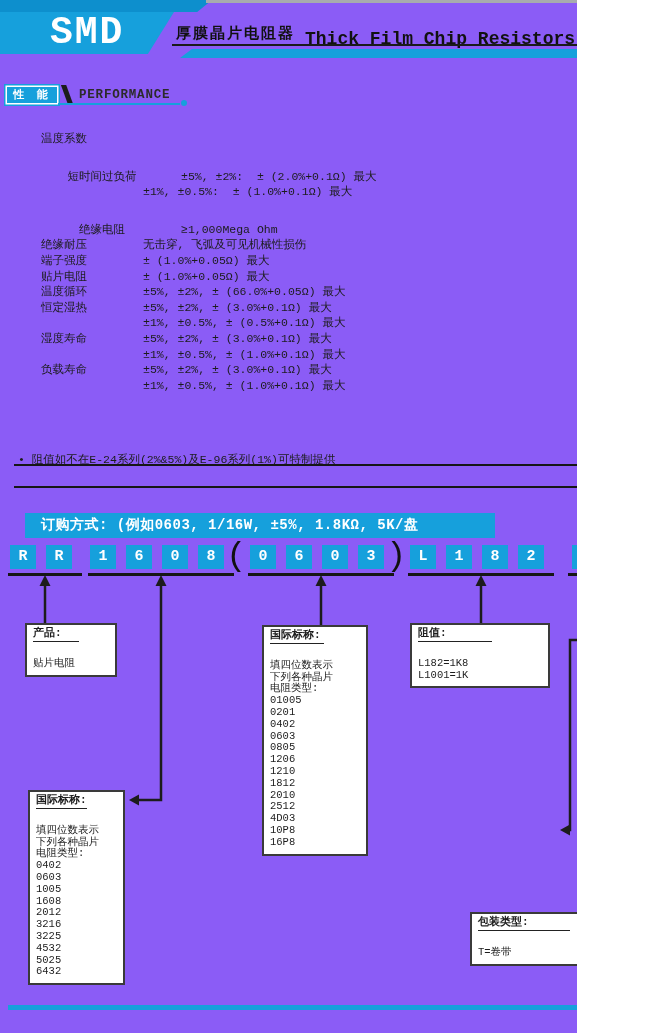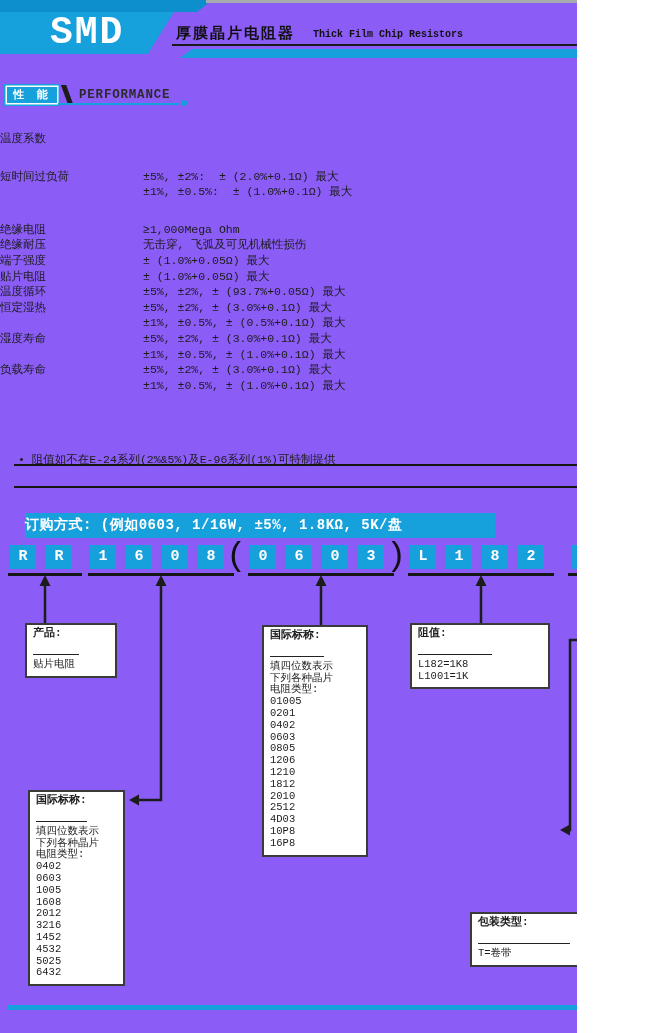--- a/index.html
+++ b/index.html
@@ -8,64 +8,64 @@
 
   
   .top-strip{position:absolute;left:0;top:0;width:212px;height:12px;background:#0d8fcd;
              clip-path:polygon(0 0,100% 0,93% 100%,0 100%);}
   .top-gray{position:absolute;left:206px;top:0;width:451px;height:3px;background:#a7abae;}
   .banner{position:absolute;left:0;top:12px;width:174px;height:42px;background:#16a0dc;
           clip-path:polygon(0 0,100% 0,85% 100%,0 100%);}
   .brand{position:absolute;left:50px;top:12px;width:120px;height:42px;line-height:42px;
          font-size:38px;font-weight:bold;color:#fff;letter-spacing:2px;}
   .title-cn{position:absolute;left:176px;top:24px;font-size:15px;font-weight:bold;letter-spacing:2px;color:#111;}
-  .title-en{position:absolute;left:305px;top:29px;font-size:10px;font-weight:bold;color:#111;margin-left:8px;}
+  .title-en{position:absolute;left:305px;top:29px;font-size:18px;font-weight:bold;color:#111;}
   .title-rule{position:absolute;left:172px;top:44px;width:485px;height:2px;background:#1a1a1a;}
   .title-bar{position:absolute;left:180px;top:49px;width:477px;height:9px;background:#16a0dc;
              clip-path:polygon(12px 0,100% 0,100% 100%,0 100%);}
 
   
   .perf-box{position:absolute;left:7px;top:87px;width:50px;height:16px;background:#16a0dc;
             color:#fff;font-size:11px;font-weight:bold;text-align:center;line-height:16px;letter-spacing:3px;
             box-shadow:0 0 0 1.5px #fff,0 0 0 3px #16a0dc;}
   .perf-slash{position:absolute;left:59px;top:85px;width:16px;height:19px;background:#1c1c1c;
               clip-path:polygon(12% 0,45% 0,88% 100%,55% 100%);}
   .perf-en{position:absolute;left:79px;top:88px;font-size:12.5px;font-weight:bold;letter-spacing:.8px;color:#2b2b2b;}
   .perf-underline{position:absolute;left:58px;top:103px;width:122px;height:1.5px;background:#16a0dc;}
   .perf-dot{position:absolute;left:181px;top:100px;width:6px;height:6px;border-radius:50%;background:#16a0dc;}
 
   
   .specs{position:absolute;left:0;top:131px;width:657px;font-size:11.5px;}
   .spec-row{display:flex;line-height:15.6px;}
-  .spec-row.gap{margin-top:22px;}
-  .spec-label{width:128px;text-align:left;flex:0 0 128px;font-weight:normal;}
+  .spec-row.gap{margin-top:22px;margin-left:38px;}
+  .spec-label{width:128px;text-align:center;flex:0 0 128px;font-weight:normal;}
   .spec-text{margin-left:15px;white-space:pre;}
 
   
   .note-rule-a{position:absolute;left:14px;top:464px;width:630px;height:2px;background:#161616;}
   .note-rule-b{position:absolute;left:14px;top:486px;width:630px;height:2px;background:#161616;}
   .note-text{position:absolute;left:18px;top:452px;font-size:11.5px;}
 
   
   .order-banner{position:absolute;left:25px;top:513px;width:470px;height:25px;background:#16a0dc;
-                color:#fff;font-size:14px;font-weight:bold;line-height:25px;box-sizing:border-box;letter-spacing:.5px;}
+                color:#fff;font-size:14px;font-weight:bold;line-height:25px;padding-left:16px;box-sizing:border-box;letter-spacing:.5px;}
 
   
   .cbox{position:absolute;top:545px;width:26px;height:24px;background:#16a0dc;color:#fff;
         font-size:15px;font-weight:bold;text-align:center;line-height:24px;}
   .paren{position:absolute;top:538px;width:20px;height:36px;font-size:34px;line-height:36px;
          font-weight:400;color:#111;text-align:center;}
   .gline{position:absolute;top:573px;height:2.5px;background:#161616;}
 
   
   .diagram-svg{position:absolute;left:0;top:540px;width:657px;height:470px;}
   .abox{position:absolute;border:2px solid #3a3a3a;background:#fff;box-sizing:border-box;
         padding:3px 6px 5px 6px;font-size:10.5px;line-height:11.8px;}
   .abox .ab-head{display:inline-block;font-weight:bold;font-size:11px;border-bottom:1.5px solid #222;
-                 padding-bottom:14px;margin-bottom:4px;min-width:60%;}
+                 padding-bottom:1px;margin-bottom:16px;min-width:60%;}
   .abox-product{left:25px;top:623px;width:92px;min-height:32px;}
   .abox-metric{left:28px;top:790px;width:97px;min-height:165px;}
   .abox-inch{left:262px;top:625px;width:106px;min-height:187px;}
   .abox-res{left:410px;top:623px;width:140px;min-height:40px;}
   .abox-tol{left:450px;top:800px;width:108px;min-height:60px;}
   .abox-tol .ab-line{line-height:14.5px;}
   .abox-pack{left:470px;top:912px;width:170px;min-height:46px;}
 
   
   .bottom-bar{position:absolute;left:8px;top:1005px;width:641px;height:5px;background:#16a0dc;}
@@ -130,21 +130,21 @@
       </div>
 
       <div class="spec-row">
         <div class="spec-label">贴片电阻</div>
         <div class="spec-text">± (1.0%+0.05Ω) 最大</div>
       </div>
 
 
       <div class="spec-row">
         <div class="spec-label">温度循环</div>
-        <div class="spec-text">±5%, ±2%, ± (93.7%+0.05Ω) 最大</div>
+        <div class="spec-text">±5%, ±2%, ± (66.0%+0.05Ω) 最大</div>
       </div>
 
 
       <div class="spec-row">
         <div class="spec-label">恒定湿热</div>
         <div class="spec-text">±5%, ±2%, ± (3.0%+0.1Ω) 最大</div>
       </div>
 
       <div class="spec-row">
         <div class="spec-label"></div>
@@ -239,21 +239,21 @@
 
     <div class="ab-line">填四位数表示</div>
         <div class="ab-line">下列各种晶片</div>
         <div class="ab-line">电阻类型:</div>
         <div class="ab-line">0402</div>
         <div class="ab-line">0603</div>
         <div class="ab-line">1005</div>
         <div class="ab-line">1608</div>
         <div class="ab-line">2012</div>
         <div class="ab-line">3216</div>
-        <div class="ab-line">1452</div>
+        <div class="ab-line">3225</div>
         <div class="ab-line">4532</div>
         <div class="ab-line">5025</div>
         <div class="ab-line">6432</div>
       </div>
   </div>
 
   <div class="abox abox-inch">
     <div class="ab-head">国际标称:</div>
     <div>
 

